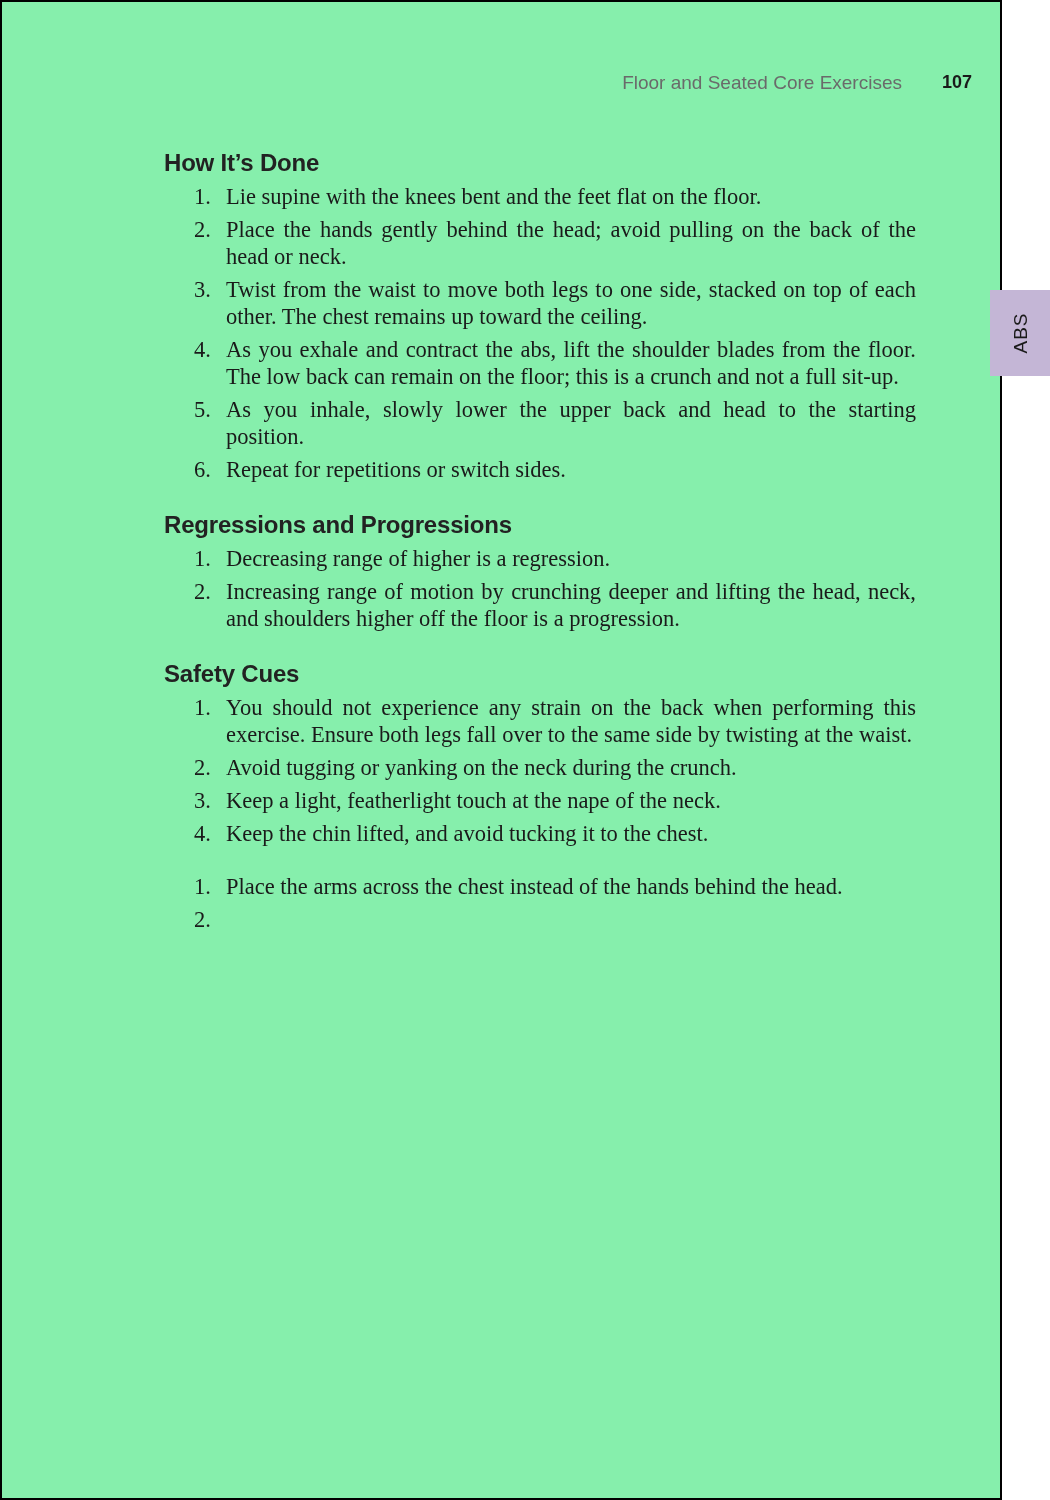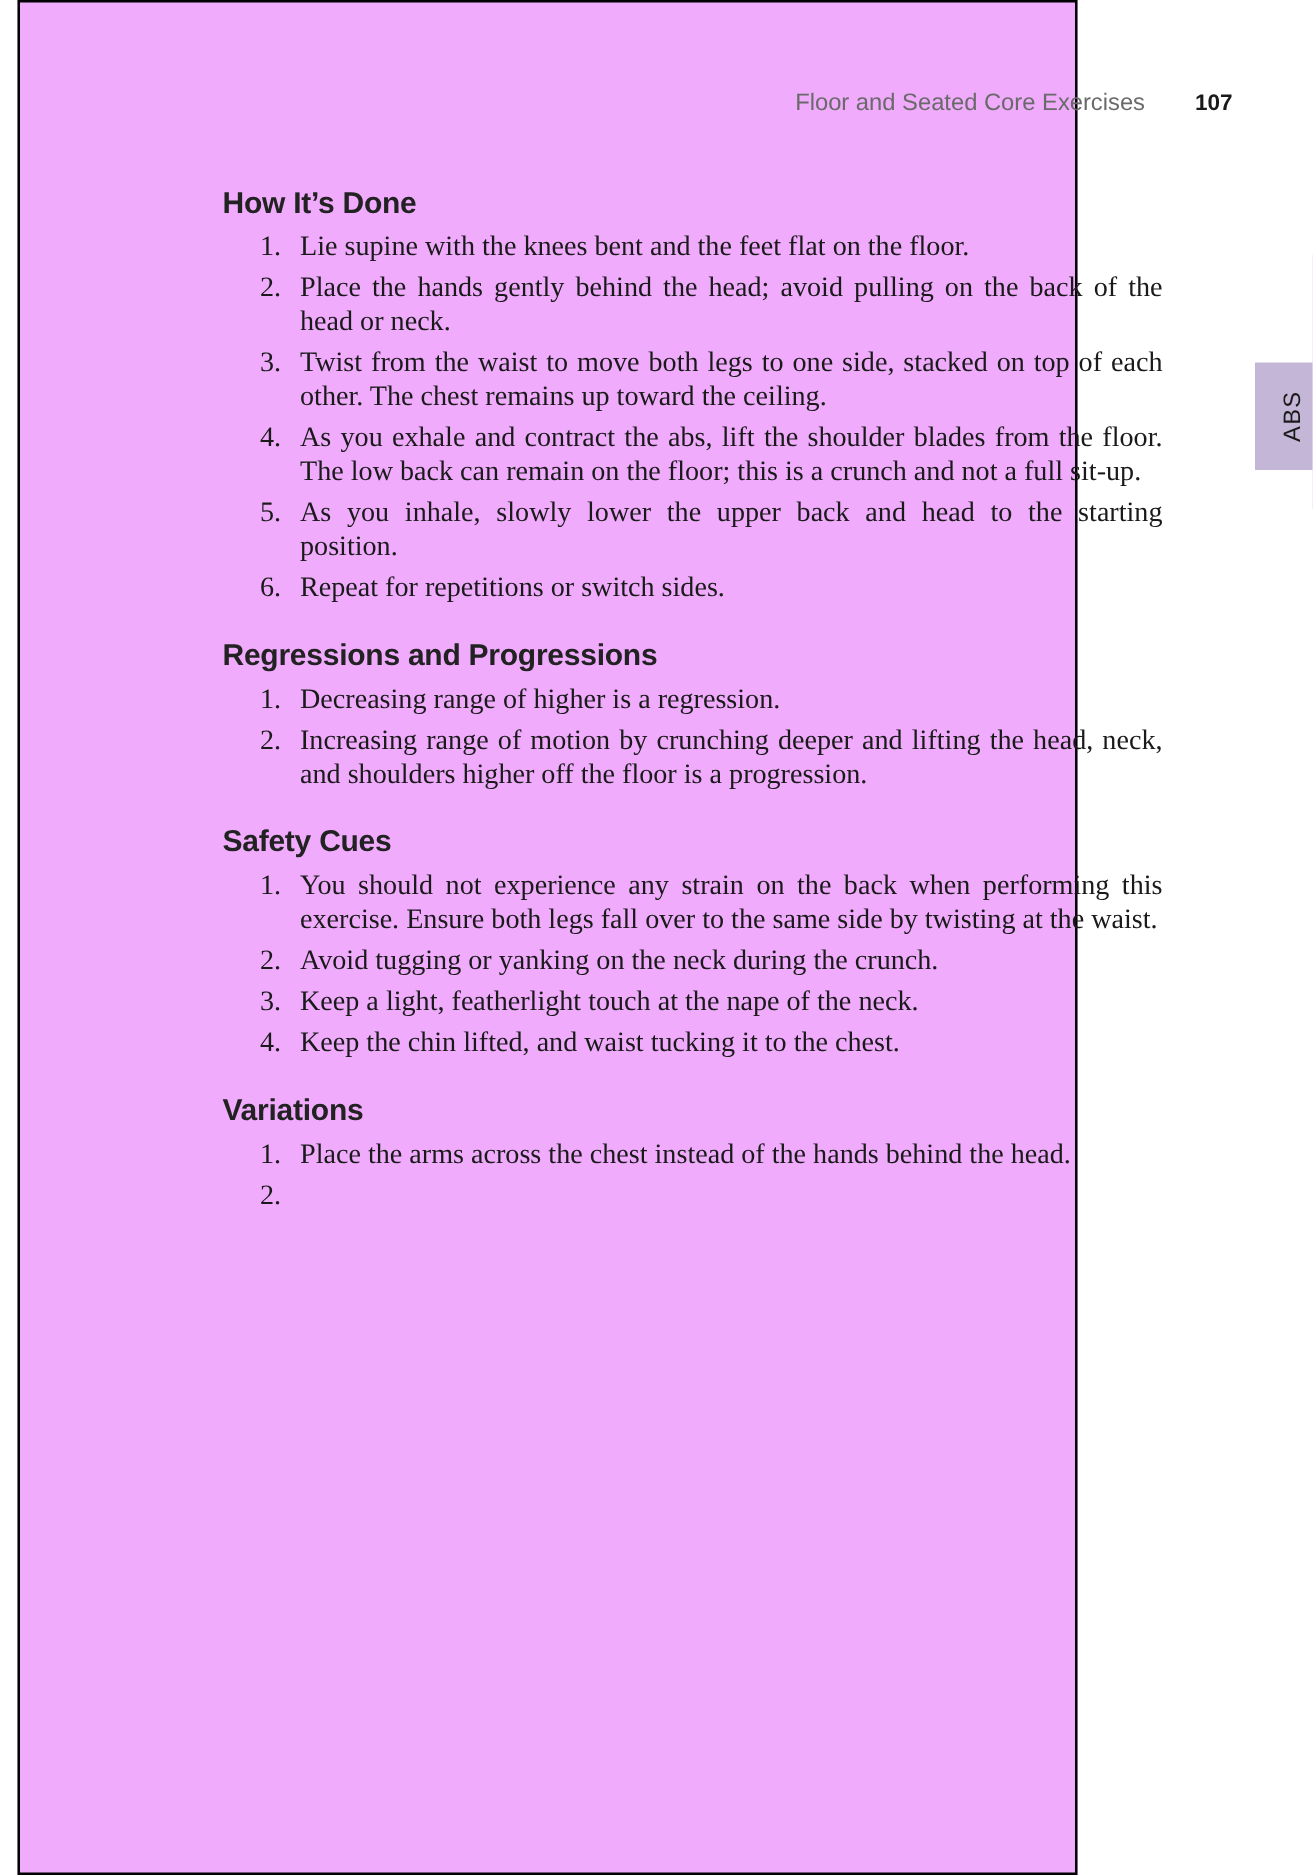--- a/index.html
+++ b/index.html
@@ -1,22 +1,22 @@
 <!DOCTYPE html>
 <html><head>
 <meta charset="utf-8">
 <style>
   html, body { margin: 0; padding: 0; background: #ffffff; }
   body { width: 1050px; height: 1500px; position: relative; overflow: hidden; }
   .page {
-    position: absolute; left: 14px; top: 0; width: 848px; height: 1500px;
+    position: absolute; left: 0; top: 0; width: 1002px; height: 1500px;
     box-sizing: border-box;
     border-top: 2px solid #000; border-left: 2px solid #000;
     border-right: 2px solid #000; border-bottom: 2px solid #000;
-    background: #f0abfc;
+    background: #86efac;
   }
   .running-head {
     position: absolute; top: 70px; left: 560px; width: 340px; text-align: right;
     font-family: "Liberation Sans", sans-serif; font-size: 19px; color: #6a6a6a;
   }
   .page-number {
     position: absolute; top: 70px; left: 940px; width: 50px; 
     font-family: "Liberation Sans", sans-serif; font-size: 18px; font-weight: bold; color: #1a1a1a;
   }
   .tab {
@@ -74,25 +74,24 @@
         <li><span class="num">2.</span><span>Increasing range of motion by crunching deeper and lifting the head, neck, and shoulders higher off the floor is a progression.</span></li>
       </ol>
     </div>
 
     <div class="section">
       <h2>Safety Cues</h2>
       <ol>
         <li><span class="num">1.</span><span>You should not experience any strain on the back when perform­ing this exercise. Ensure both legs fall over to the same side by twisting at the waist.</span></li>
         <li><span class="num">2.</span><span>Avoid tugging or yanking on the neck during the crunch.</span></li>
         <li><span class="num">3.</span><span>Keep a light, featherlight touch at the nape of the neck.</span></li>
-        <li><span class="num">4.</span><span>Keep the chin lifted, and waist tucking it to the chest.</span></li>
+        <li><span class="num">4.</span><span>Keep the chin lifted, and avoid tucking it to the chest.</span></li>
       </ol>
     </div>
 
     <div class="section">
-      <h2>Variations</h2>
       <ol>
         <li><span class="num">1.</span><span>Place the arms across the chest instead of the hands behind the head.</span></li>
         <li><span class="num">2.</span></li>
       </ol>
     </div>
   </div>
 </div>
 
 </body></html>

